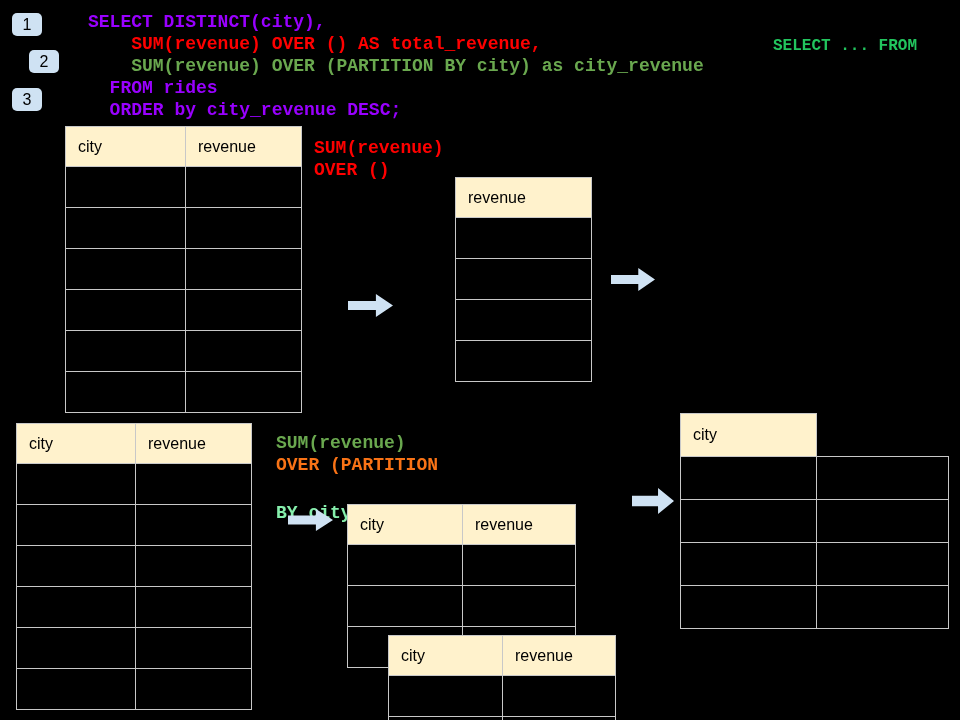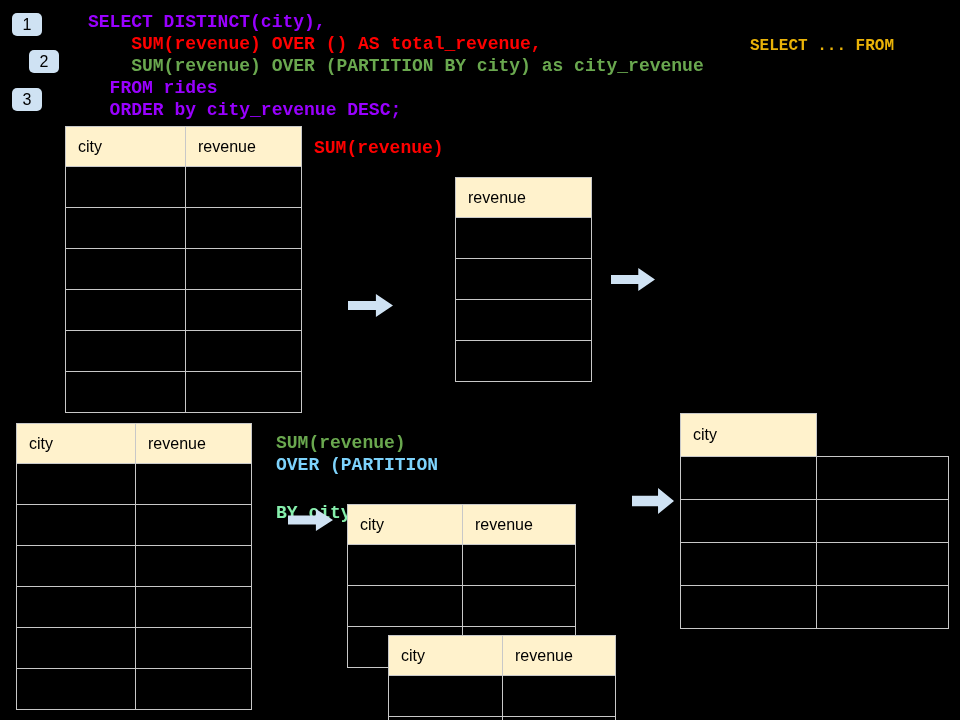--- a/index.html
+++ b/index.html
@@ -68,25 +68,25 @@
 <body>
 
 <div class="page">
 
   <div class="badge" style="left:12px;top:13px">1</div>
   <div class="badge" style="left:29px;top:50px">2</div>
   <div class="badge" style="left:12px;top:88px">3</div>
 
   <div class="code code-main"><div class="code-line" style="color: rgb(153, 0, 255);">SELECT DISTINCT(city),</div><div class="code-line" style="color: rgb(255, 0, 0);">    SUM(revenue) OVER () AS total_revenue,</div><div class="code-line" style="color: rgb(106, 168, 79);">    SUM(revenue) OVER (PARTITION BY city) as city_revenue</div><div class="code-line" style="color: rgb(153, 0, 255);">  FROM rides</div><div class="code-line" style="color: rgb(153, 0, 255);">  ORDER by city_revenue DESC;</div></div>
 
-  <div class="code code-note"><div class="code-line" style="color: #eab308;">SELECT ... FROM</div></div>
-
-  <div class="code code-label-red"><div class="code-line" style="color: rgb(255, 0, 0);">SUM(revenue)</div></div>
-
-  <div class="code code-label-green"><div class="code-line" style="color: rgb(106, 168, 79);">SUM(revenue)</div><div class="code-line" style="color: #7dd3fc;">OVER (PARTITION</div><div class="code-line" style="color: #86efac; margin-top: 26px;">BY city)</div></div>
+  <div class="code code-note"><div class="code-line" style="color: #22c55e; margin-left: 23px;">SELECT ... FROM</div></div>
+
+  <div class="code code-label-red"><div class="code-line" style="color: rgb(255, 0, 0);">SUM(revenue)</div><div class="code-line" style="color: rgb(255, 0, 0);">OVER ()</div></div>
+
+  <div class="code code-label-green"><div class="code-line" style="color: rgb(106, 168, 79);">SUM(revenue)</div><div class="code-line" style="color: #f97316;">OVER (PARTITION</div><div class="code-line" style="color: #86efac; margin-top: 26px;">BY city)</div></div>
 
   <div class="tbl" style="left:65px;top:126px">
       <div class="hrow">
         <div class="cell" style="width: 121px; height: 41px;">city</div>
         <div class="cell" style="width: 117px; height: 41px;">revenue</div>
       </div>
       <div class="brow">
         <div class="cell" style="width: 121px; height: 42px;"></div>
         <div class="cell" style="width: 117px; height: 42px;"></div>
       </div>

